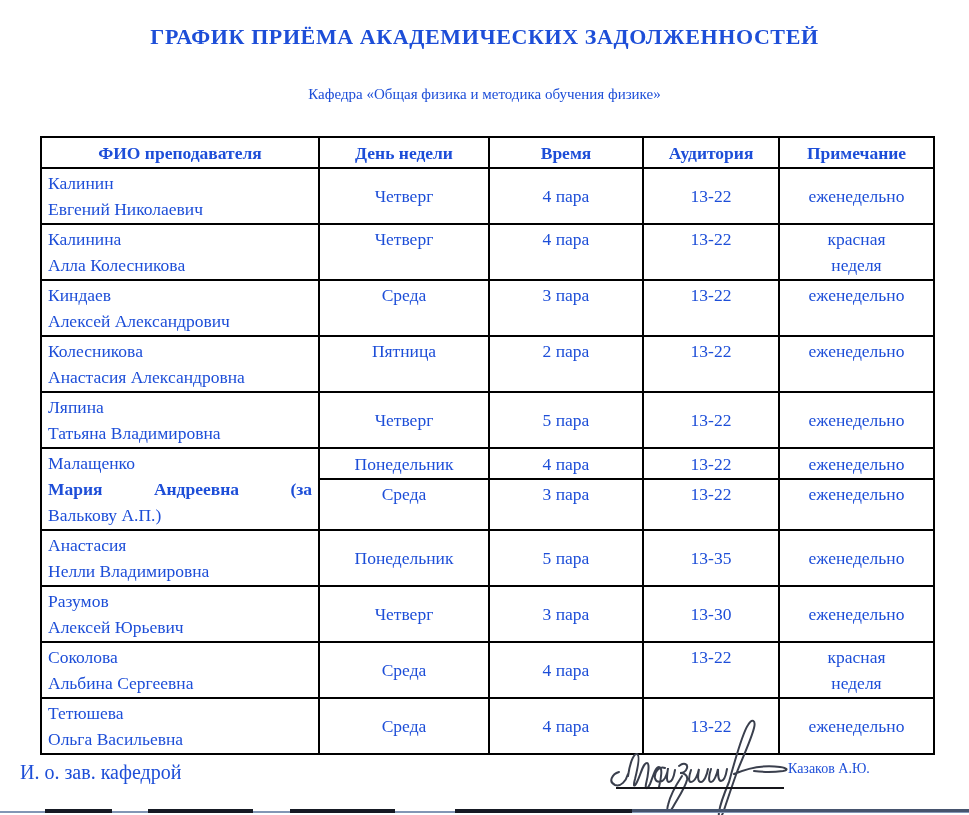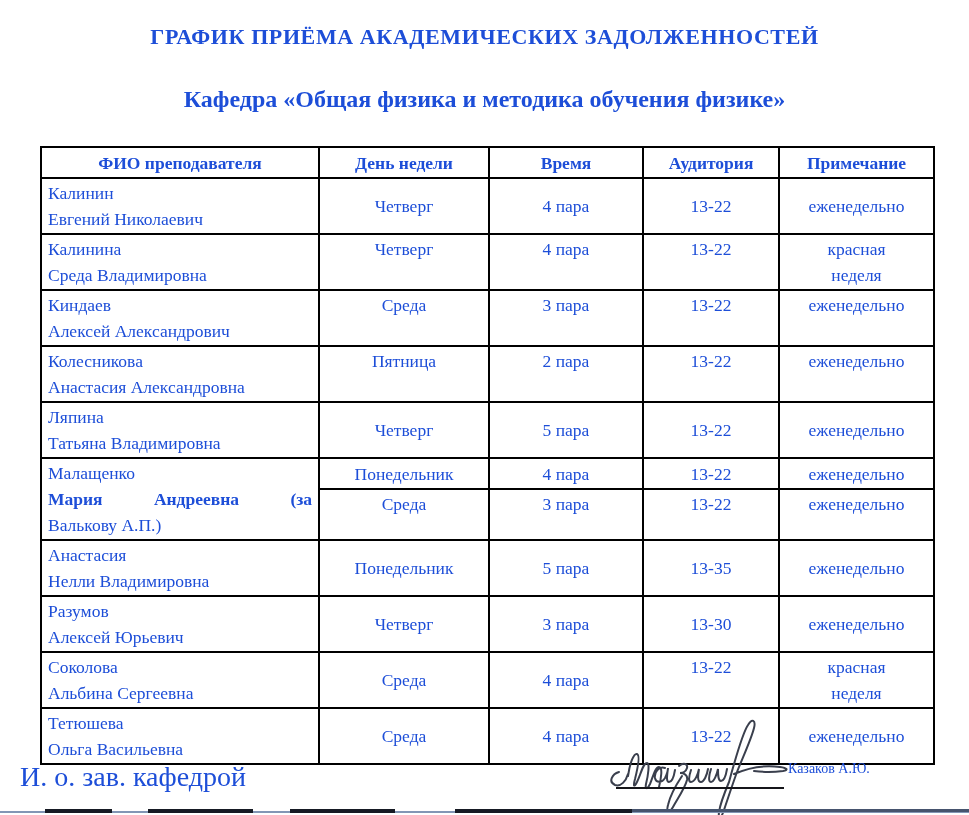--- a/index.html
+++ b/index.html
@@ -13,21 +13,21 @@
   }
   .doc-title {
     margin: 24px 0 0 0;
     text-align: center;
     font-size: 22px; font-weight: bold;
     letter-spacing: 0.6px;
   }
   .doc-subtitle {
     margin: 36px 0 0 0;
     text-align: center;
-    font-size: 24px; font-weight: bold;
+    font-size: 15px; font-weight: normal;
   }
   table.schedule {
     border-collapse: collapse;
     table-layout: fixed;
     margin: 33px 0 0 40px;
     width: 893px;
     font-size: 17.5px;
   }
   table.schedule th, table.schedule td {
     border: 2px solid #000;
@@ -43,21 +43,21 @@
   }
   tr.h-std  { height: 53px; }
   tr.h-sub1 { height: 30px; }
   tr.h-sub2 { height: 49px; }
   td.name-cell { vertical-align: top; text-align: left; padding-left: 8px; padding-right: 8px; }
   td.val { text-align: center; border-radius: 16px; }
   td.va-middle { vertical-align: middle; }
   td.va-top { vertical-align: top; }
   .line-justify { text-align: justify; text-align-last: justify; font-weight: bold; }
   
-  .footer-label { position: absolute; left: 20px; top: 761px; font-size: 28px; }
+  .footer-label { position: absolute; left: 20px; top: 761px; font-size: 20px; }
   .signer-name  { position: absolute; left: 788px; top: 761px; font-size: 14px; }
   .sig-underline { position: absolute; left: 616px; top: 787px; width: 168px; border-top: 2px solid #15151a; }
   .sig-svg { position: absolute; left: 603px; top: 718px; width: 195px; height: 97px; }
   
   .bottom-strip { position: absolute; left:0; bottom:0; width: 969px; height: 8px; }
   .bottom-strip .baseline { position:absolute; top:4px; left:0; width:969px; height:2px; background:#8296b5; }
   .bottom-strip .seg { position:absolute; top:2px; height:4px; background:#161a24; }
   .bottom-strip .rbar { position:absolute; top:2px; height:3px; background:#46546e; }
 </style>
 </head>
@@ -92,21 +92,21 @@
             <div>Евгений Николаевич</div>
           </td>
           <td class="val va-middle">Четверг</td>
           <td class="val va-middle">4 пара</td>
           <td class="val va-middle">13-22</td>
           <td class="val va-middle">еженедельно</td>
         </tr>
         <tr class="h-std">
           <td class="name-cell" rowspan="1">
             <div>Калинина</div>
-            <div>Среда Владимировна</div>
+            <div>Алла Колесникова</div>
           </td>
           <td class="val va-top">Четверг</td>
           <td class="val va-top">4 пара</td>
           <td class="val va-top">13-22</td>
           <td class="val va-top">
             <div>красная</div>
             <div>неделя</div>
           </td>
         </tr>
         <tr class="h-std">

